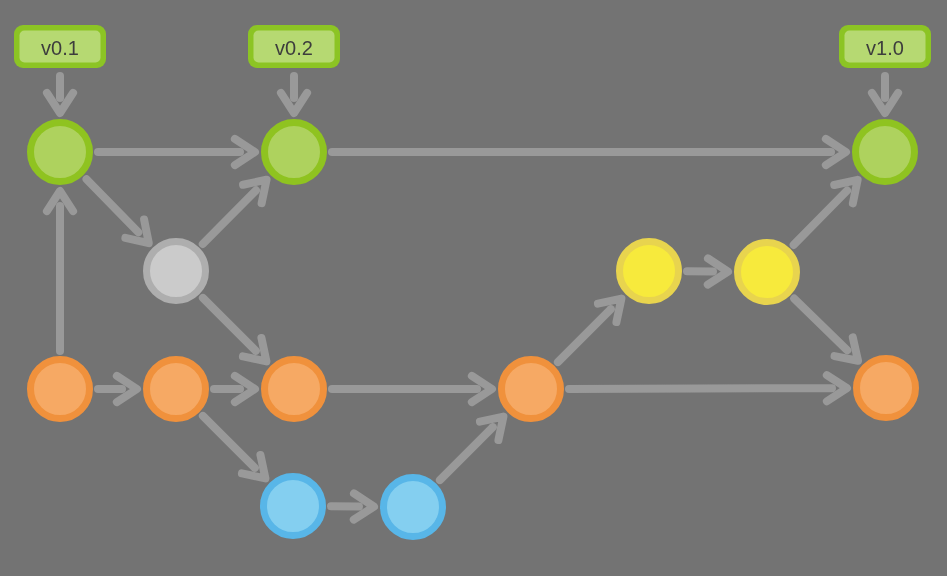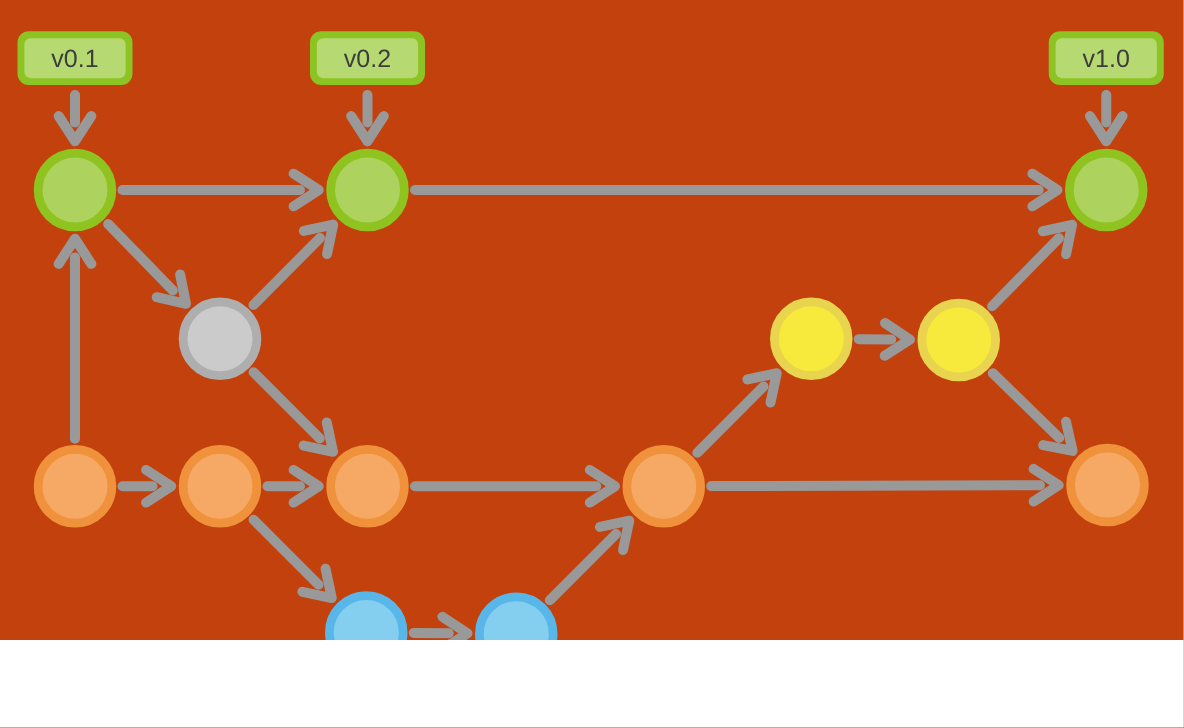--- a/index.html
+++ b/index.html
@@ -5,22 +5,22 @@
   html, body {
     margin: 0;
     padding: 0;
     background: #ffffff;
     font-family: "Liberation Sans", sans-serif;
     overflow: hidden;
   }
   .canvas {
     position: relative;
     width: 947px;
-    height: 512px;
-    background: #c2410c;
+    height: 576px;
+    background: #737373;
   }
   svg { display: block; }
   text {
     font-family: "Liberation Sans", "DejaVu Sans", sans-serif;
   }
 </style>
 </head>
 <body>
 
 <div class="canvas">

